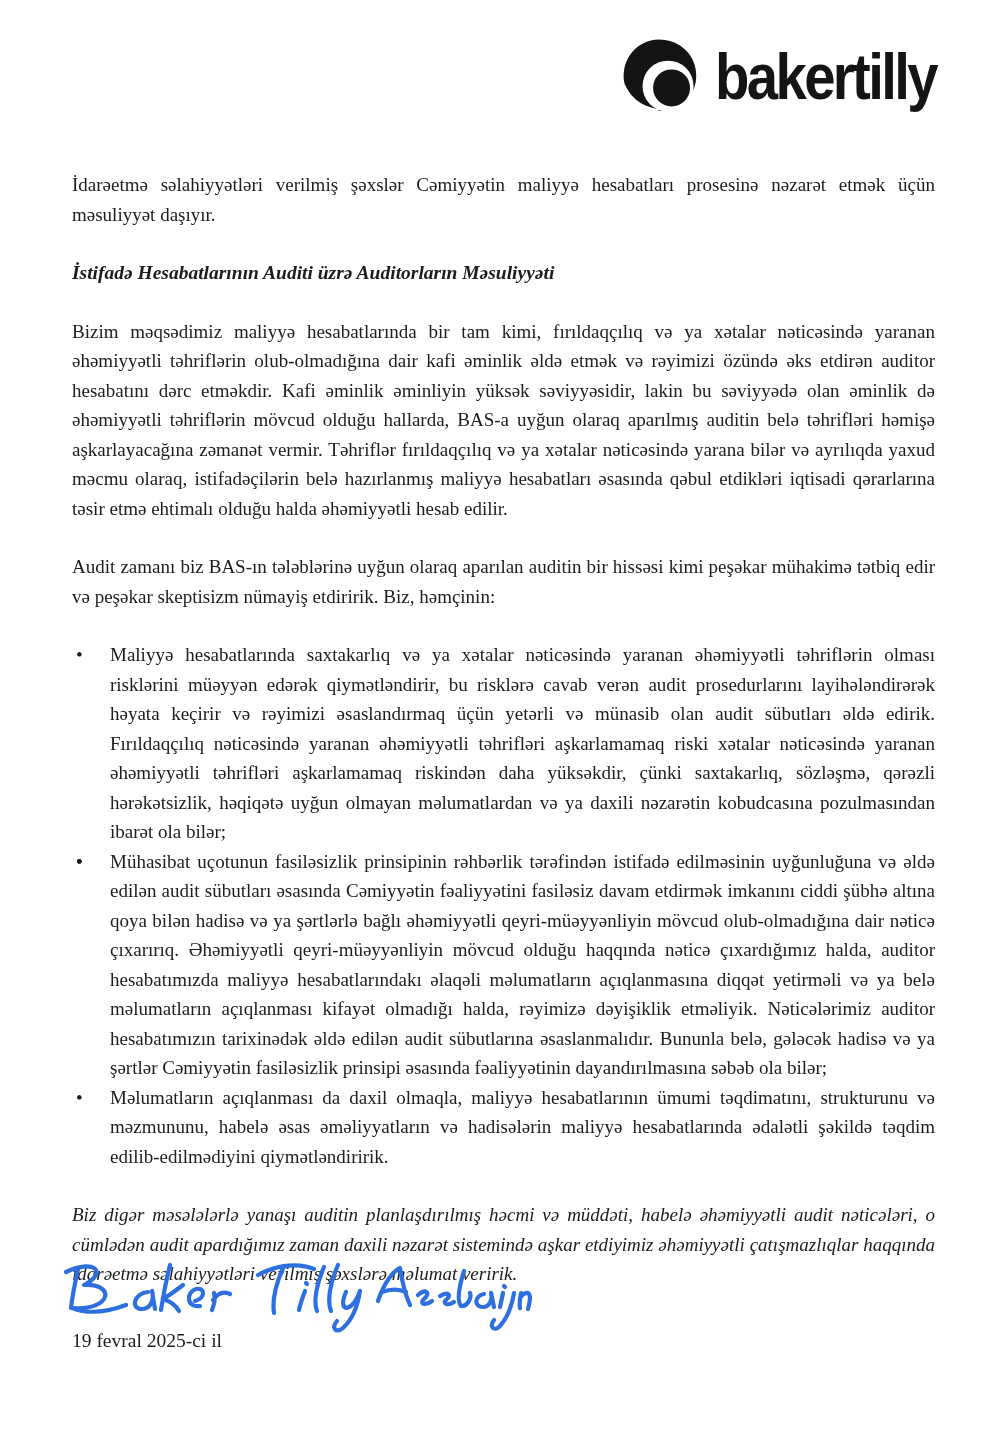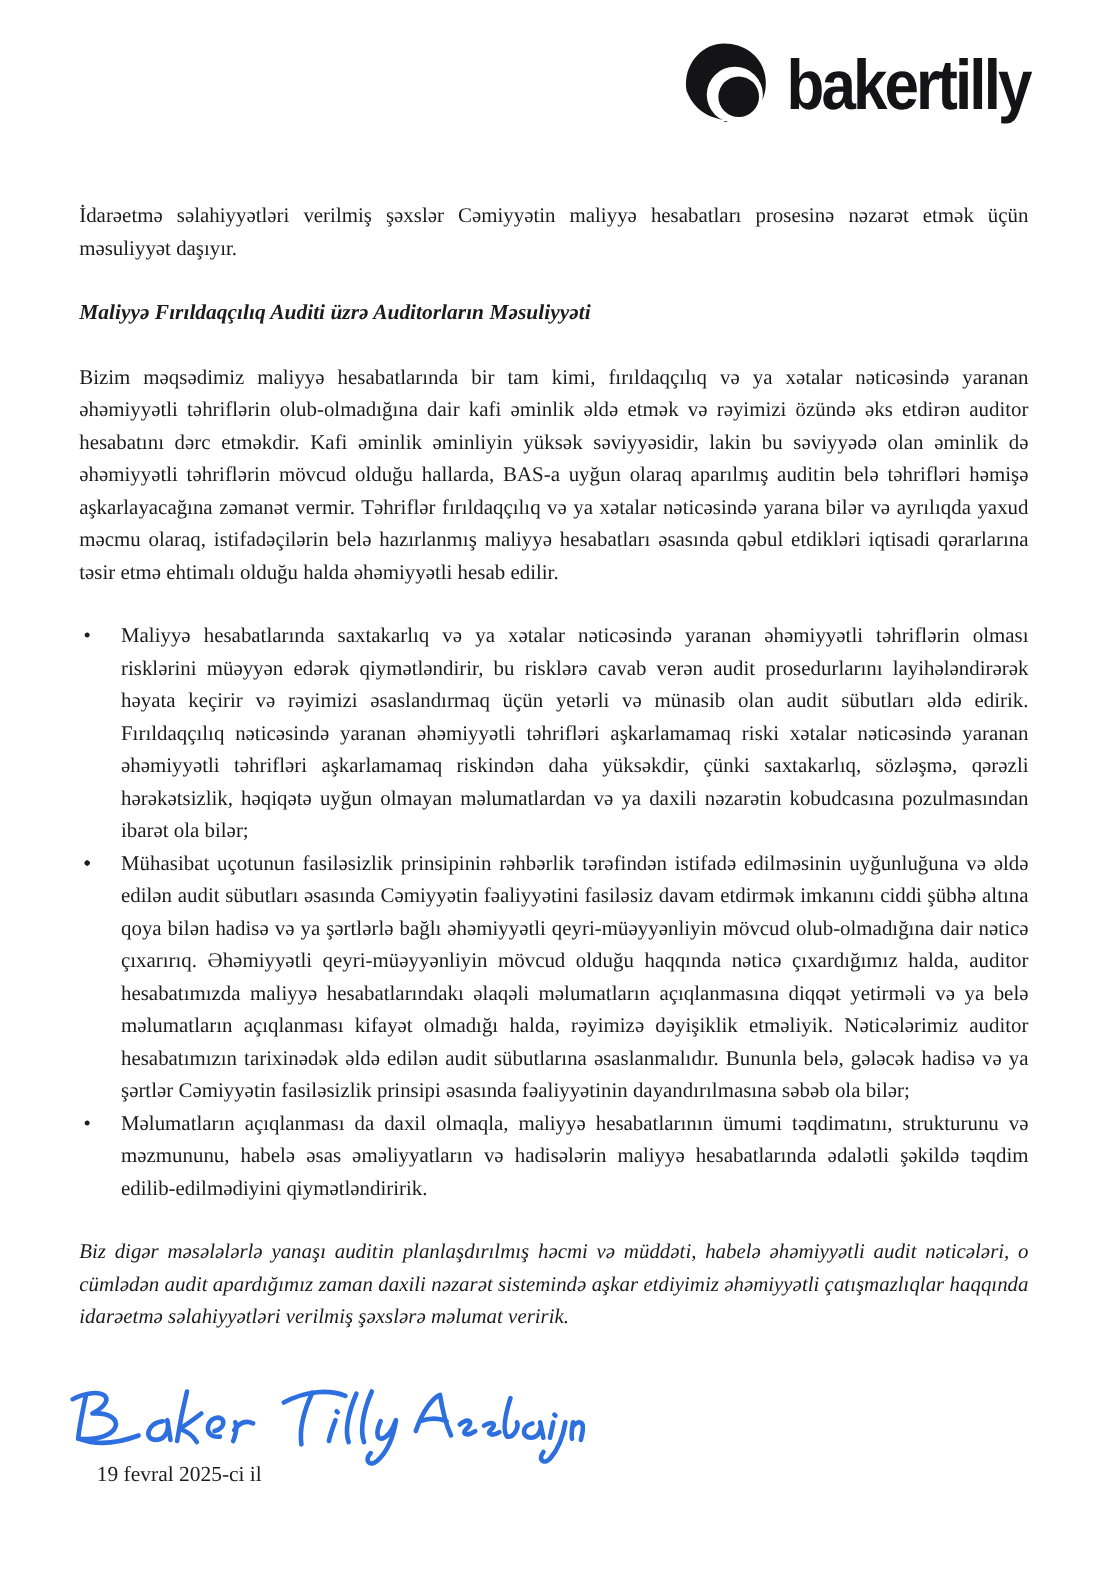--- a/index.html
+++ b/index.html
@@ -37,21 +37,21 @@
   }
   
   .doc{
     position:absolute;
     left:72px;top:170px;
     width:863px;
     font-size:19px;
     line-height:29.5px;
     text-align:justify;
   }
-  .para{margin:12px 0 29px 0;}
+  .para{margin:0 0 29px 0;}
   .doc-heading{
     font-weight:700;
     font-style:italic;
     font-size:19.5px;
     margin:0 0 29px 0;
     text-align:left;
   }
   ul.bullets{
     list-style:none;
     margin:0 0 29px 0;
@@ -74,21 +74,20 @@
     left:62px;top:1255px;
     width:470px;height:84px;
   }
   .sig-svg{width:470px;height:84px;display:block;}
   .dateline{
     position:absolute;
     left:72px;top:1326px;
     font-size:19.5px;
     line-height:30px;
     text-align:left;
-    margin-left:16px;
   }
 </style>
 </head>
 <body>
 
 <div class="page">
 
   <div class="header">
     <svg class="logo-mark" viewBox="0 0 100 100" aria-hidden="true">
       <path d="M47,4 C72,4 90,22 90,45 C90,66 76,80 58,84 C34,89 12,76 8,52 C4,26 24,4 47,4 Z" fill="#141417"></path>
@@ -96,24 +95,25 @@
       <circle cx="62" cy="59" r="21" fill="#141417"></circle>
       <path d="M8,52 C14,70 30,82 50,83 L30,94 C18,84 10,70 8,52 Z" fill="#ffffff"></path>
     </svg>
     <div class="logo-text">bakertilly</div>
   </div>
 
   <div class="doc">
 
     <p class="para">İdarəetmə səlahiyyətləri verilmiş şəxslər Cəmiyyətin maliyyə hesabatları prosesinə nəzarət etmək üçün məsuliyyət daşıyır.</p>
 
-    <h3 class="doc-heading">Maliyyə Fırıldaqçılıq Auditi üzrə Auditorların Məsuliyyəti</h3>
+    <h3 class="doc-heading">İstifadə Hesabatlarının Auditi üzrə Auditorların Məsuliyyəti</h3>
 
     <p class="para">Bizim məqsədimiz maliyyə hesabatlarında bir tam kimi, fırıldaqçılıq və ya xətalar nəticəsində yaranan əhəmiyyətli təhriflərin olub-olmadığına dair kafi əminlik əldə etmək və rəyimizi özündə əks etdirən auditor hesabatını dərc etməkdir. Kafi əminlik əminliyin yüksək səviyyəsidir, lakin bu səviyyədə olan əminlik də əhəmiyyətli təhriflərin mövcud olduğu hallarda, BAS-a uyğun olaraq aparılmış auditin belə təhrifləri həmişə aşkarlayacağına zəmanət vermir. Təhriflər fırıldaqçılıq və ya xətalar nəticəsində yarana bilər və ayrılıqda yaxud məcmu olaraq, istifadəçilərin belə hazırlanmış maliyyə hesabatları əsasında qəbul etdikləri iqtisadi qərarlarına təsir etmə ehtimalı olduğu halda əhəmiyyətli hesab edilir.</p>
 
+    <p class="para">Audit zamanı biz BAS-ın tələblərinə uyğun olaraq aparılan auditin bir hissəsi kimi peşəkar mühakimə tətbiq edir və peşəkar skeptisizm nümayiş etdiririk. Biz, həmçinin:</p>
 
     <ul class="bullets">
       <li>
         <span class="marker">•</span>
         <span>Maliyyə hesabatlarında saxtakarlıq və ya xətalar nəticəsində yaranan əhəmiyyətli təhriflərin olması risklərini müəyyən edərək qiymətləndirir, bu risklərə cavab verən audit prosedurlarını layihələndirərək həyata keçirir və rəyimizi əsaslandırmaq üçün yetərli və münasib olan audit sübutları əldə edirik. Fırıldaqçılıq nəticəsində yaranan əhəmiyyətli təhrifləri aşkarlamamaq riski xətalar nəticəsində yaranan əhəmiyyətli təhrifləri aşkarlamamaq riskindən daha yüksəkdir, çünki saxtakarlıq, sözləşmə, qərəzli hərəkətsizlik, həqiqətə uyğun olmayan məlumatlardan və ya daxili nəzarətin kobudcasına pozulmasından ibarət ola bilər;</span>
       </li>
       <li>
         <span class="marker">•</span>
       </li>
       <li>

